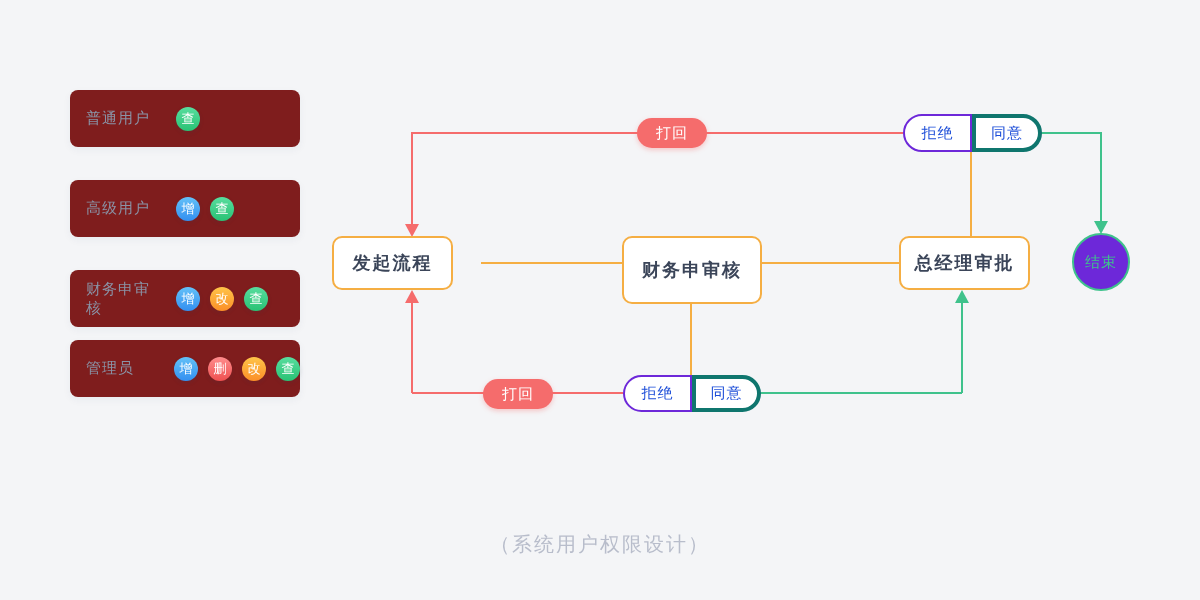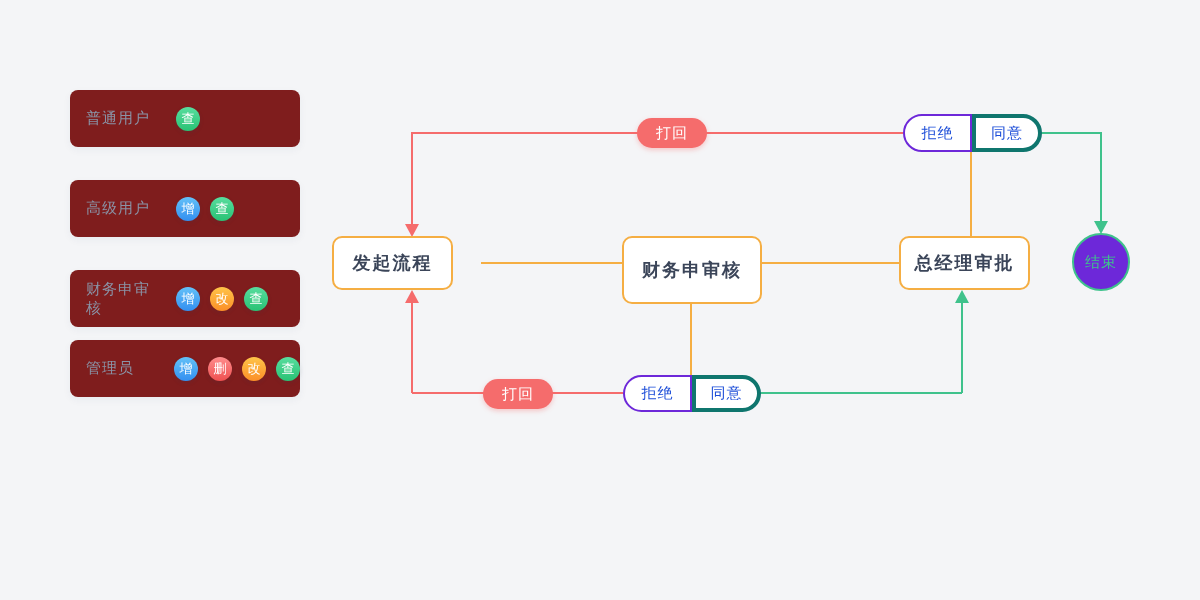--- a/index.html
+++ b/index.html
@@ -174,14 +174,15 @@
   <div class="end-circle" style="left:1072px; top:233px">结束</div>
 
   <div class="pill-solid" style="left:637px; top:118px">打回</div>
   <div class="pill-half left" style="left:903px; top:114px; width:69px">拒绝</div>
   <div class="pill-half right" style="left:972px; top:114px; width:70px">同意</div>
 
   <div class="pill-solid" style="left:483px; top:379px">打回</div>
   <div class="pill-half left" style="left:623px; top:375px; width:69px; height:37px">拒绝</div>
   <div class="pill-half right" style="left:692px; top:375px; width:69px; height:37px">同意</div>
 
+  <div class="caption">（系统用户权限设计）</div>
 
 </div>
 
 </body></html>

